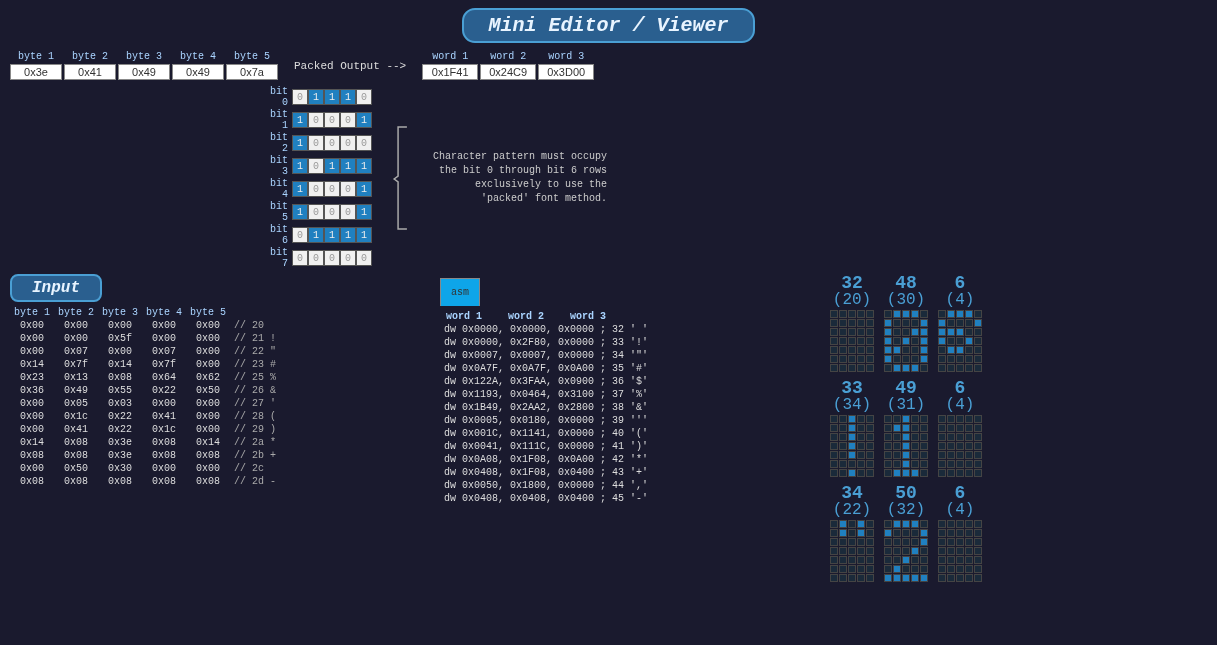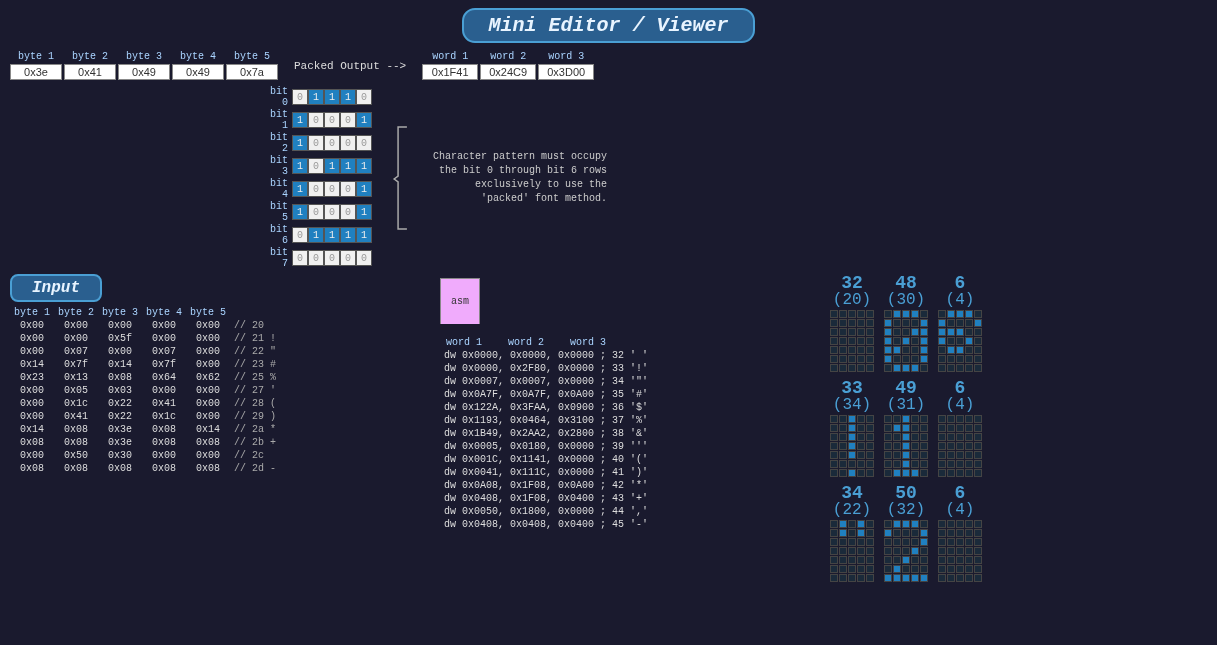--- a/index.html
+++ b/index.html
@@ -192,38 +192,38 @@
       color: #aaa;
       text-align: left;
     }
     .packed-output-panel {
       width: 380px;
     }
     .packed-output-panel .panel-title-box {
       font-size: 18px;
     }
     .asm-tab {
-      background: #f0abfc;
+      background: #0ea5e9;
       color: #333;
-      padding: 17px 10px;
+      padding: 8px 10px;
       font-size: 10px;
       border: 1px solid #888;
       border-bottom: none;
       display: inline-block;
-      margin-bottom: 12px;
+      margin-bottom: 4px;
     }
     .packed-table {
       border-collapse: collapse;
       font-size: 10px;
     }
     .packed-table th {
       color: #aad4ff;
       padding: 1px 6px;
       text-align: center;
-      font-weight: normal;
+      font-weight: bold;
       margin-top: 8px;
     }
     .packed-table td {
       padding: 1px 4px;
       text-align: left;
       color: #ddd;
       white-space: nowrap;
     }
     
     .char-preview-panel {
@@ -438,20 +438,28 @@
             </tr>
             <tr>
               <td>0x23</td>
               <td>0x13</td>
               <td>0x08</td>
               <td>0x64</td>
               <td>0x62</td>
               <td class="comment">// 25 %</td>
             </tr>
             <tr>
+              <td>0x36</td>
+              <td>0x49</td>
+              <td>0x55</td>
+              <td>0x22</td>
+              <td>0x50</td>
+              <td class="comment">// 26 &amp;</td>
+            </tr>
+            <tr>
               <td>0x00</td>
               <td>0x05</td>
               <td>0x03</td>
               <td>0x00</td>
               <td>0x00</td>
               <td class="comment">// 27 '</td>
             </tr>
             <tr>
               <td>0x00</td>
               <td>0x1c</td>

